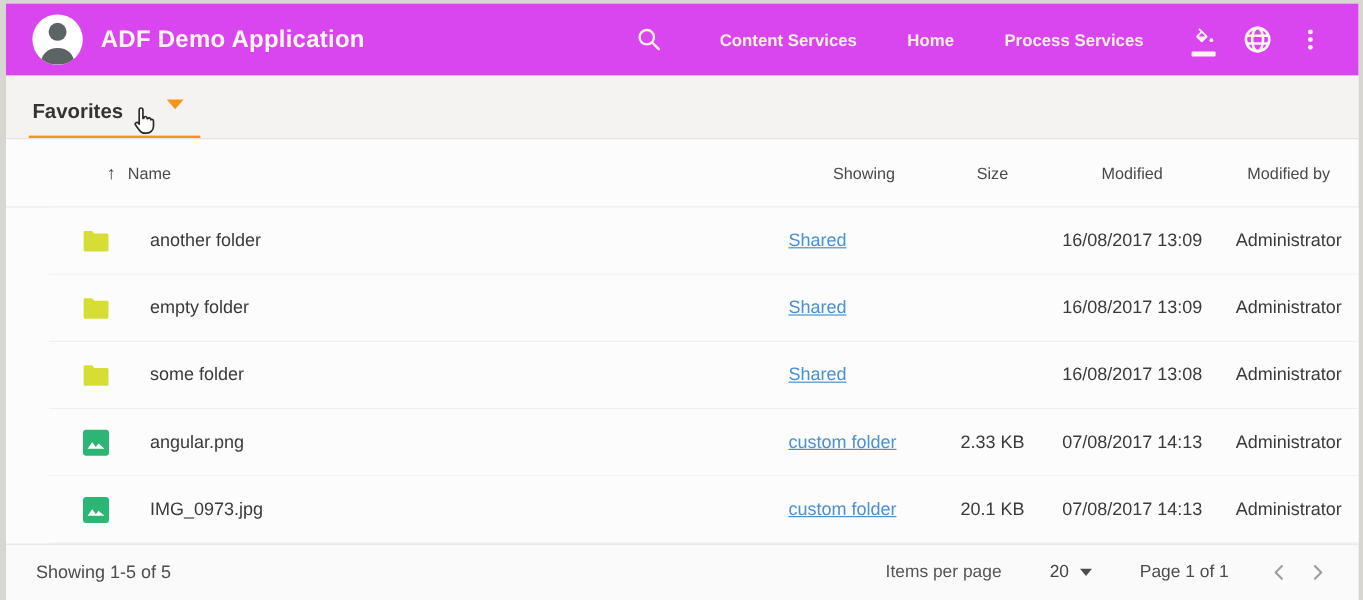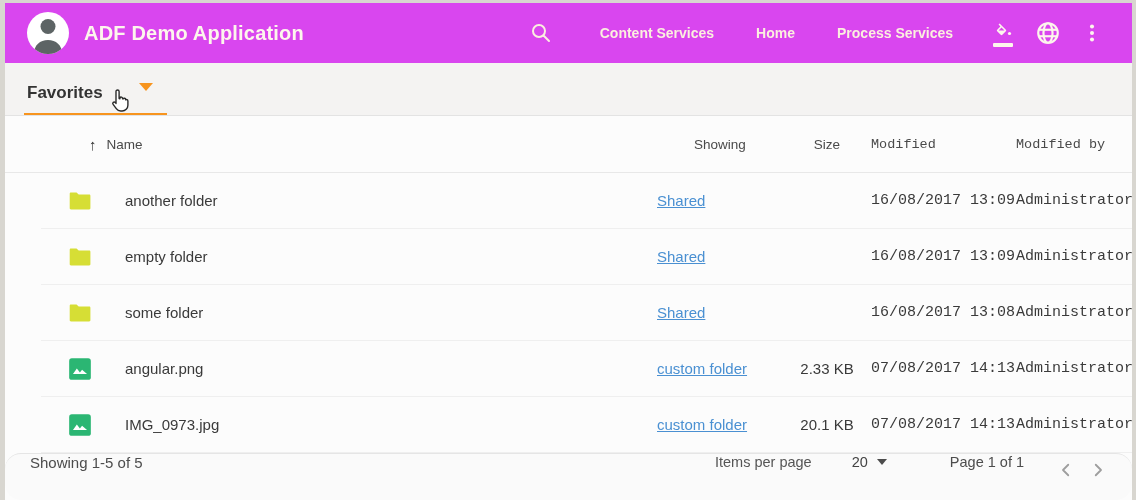--- a/index.html
+++ b/index.html
@@ -90,43 +90,43 @@
     border-bottom:1px solid #efefef;
     background:#fcfcfc;
     margin-left:36px;
   }
   .c-icon { padding-left:26px; display:flex; align-items:center; }
   .c-name { padding-left:20px; display:flex; align-items:center; }
   .sort-arrow { font-size:15px; color:#333; margin-right:10px; cursor:pointer; }
   .c-loc  { padding-left:2px; }
   .thead-row .c-loc, .thead-row .c-size { text-align:center; }
   .c-size { text-align:center; }
-  .c-mod, .c-modby { text-align:left;font-family:Liberation Mono, monospace; }
+  .c-mod, .c-modby { text-align:center; }
   .link {
     color:#4A90D2; text-decoration:underline; cursor:pointer;
   }
 
   
   .pagefoot {
     flex:1 0 auto; min-height:46px;
     background:#fafafa;
     border-top:1px solid #e5e5e5;
-    display:flex; align-items:flex-start;
+    display:flex; align-items:center;
     padding:0 18px 0 25px;
-    color:#4c4c4c; font-size:15px;border-radius:16px;
+    color:#4c4c4c; font-size:15px;
   }
   .foot-spacer { flex:1; }
   .ipp { display:flex; align-items:center; color:#555; font-size:14.5px;gap:22px; }
   .ipp-value { margin-left:18px; display:flex; align-items:center; cursor:pointer; color:#444; }
   .caret-small {
     width:0; height:0; margin-left:9px;
     border-left:5.5px solid transparent; border-right:5.5px solid transparent;
     border-top:6px solid #4c4c4c;
   }
-  .page-label { margin-left:63px; color:#4c4c4c; font-size:14.5px; }
+  .page-label { margin-left:40px; color:#4c4c4c; font-size:14.5px; }
   .pager { display:flex; align-items:center; margin-left:26px; }
   .pager-btn {
     width:32px; height:32px; display:flex; align-items:center; justify-content:center;
     cursor:pointer;
   }
 </style>
 </head>
 <body>
 
 <div class="app">

